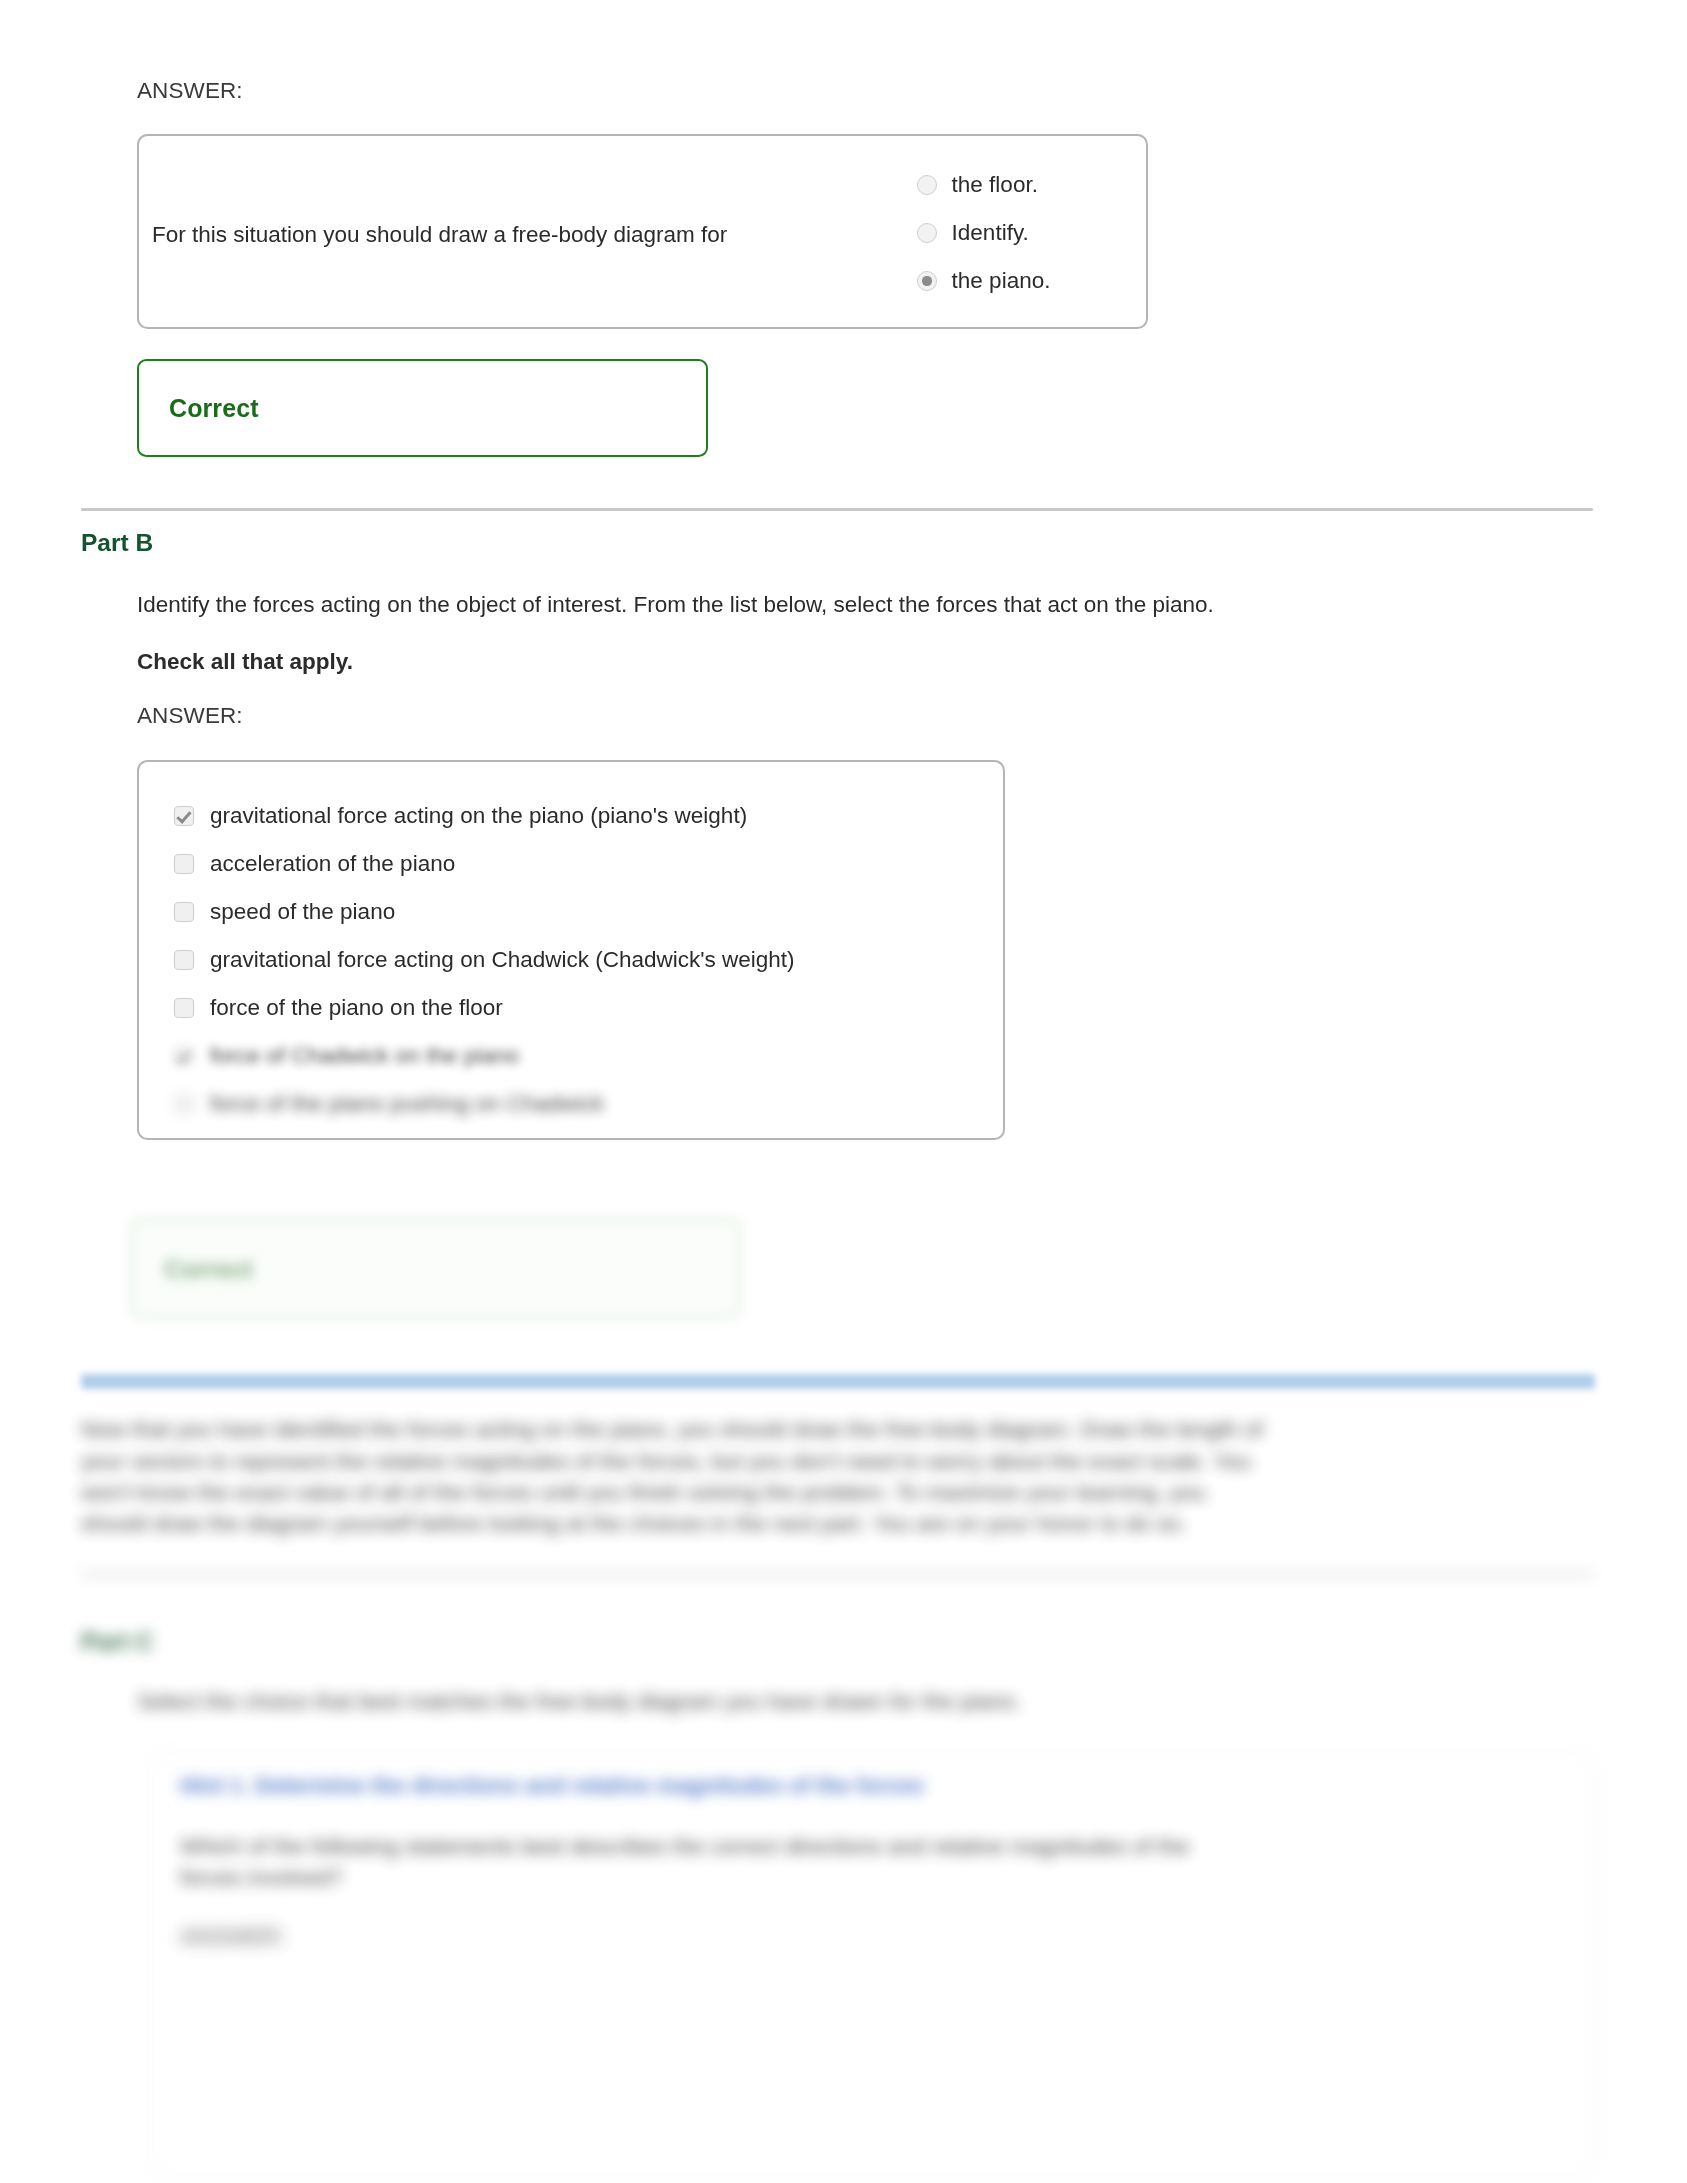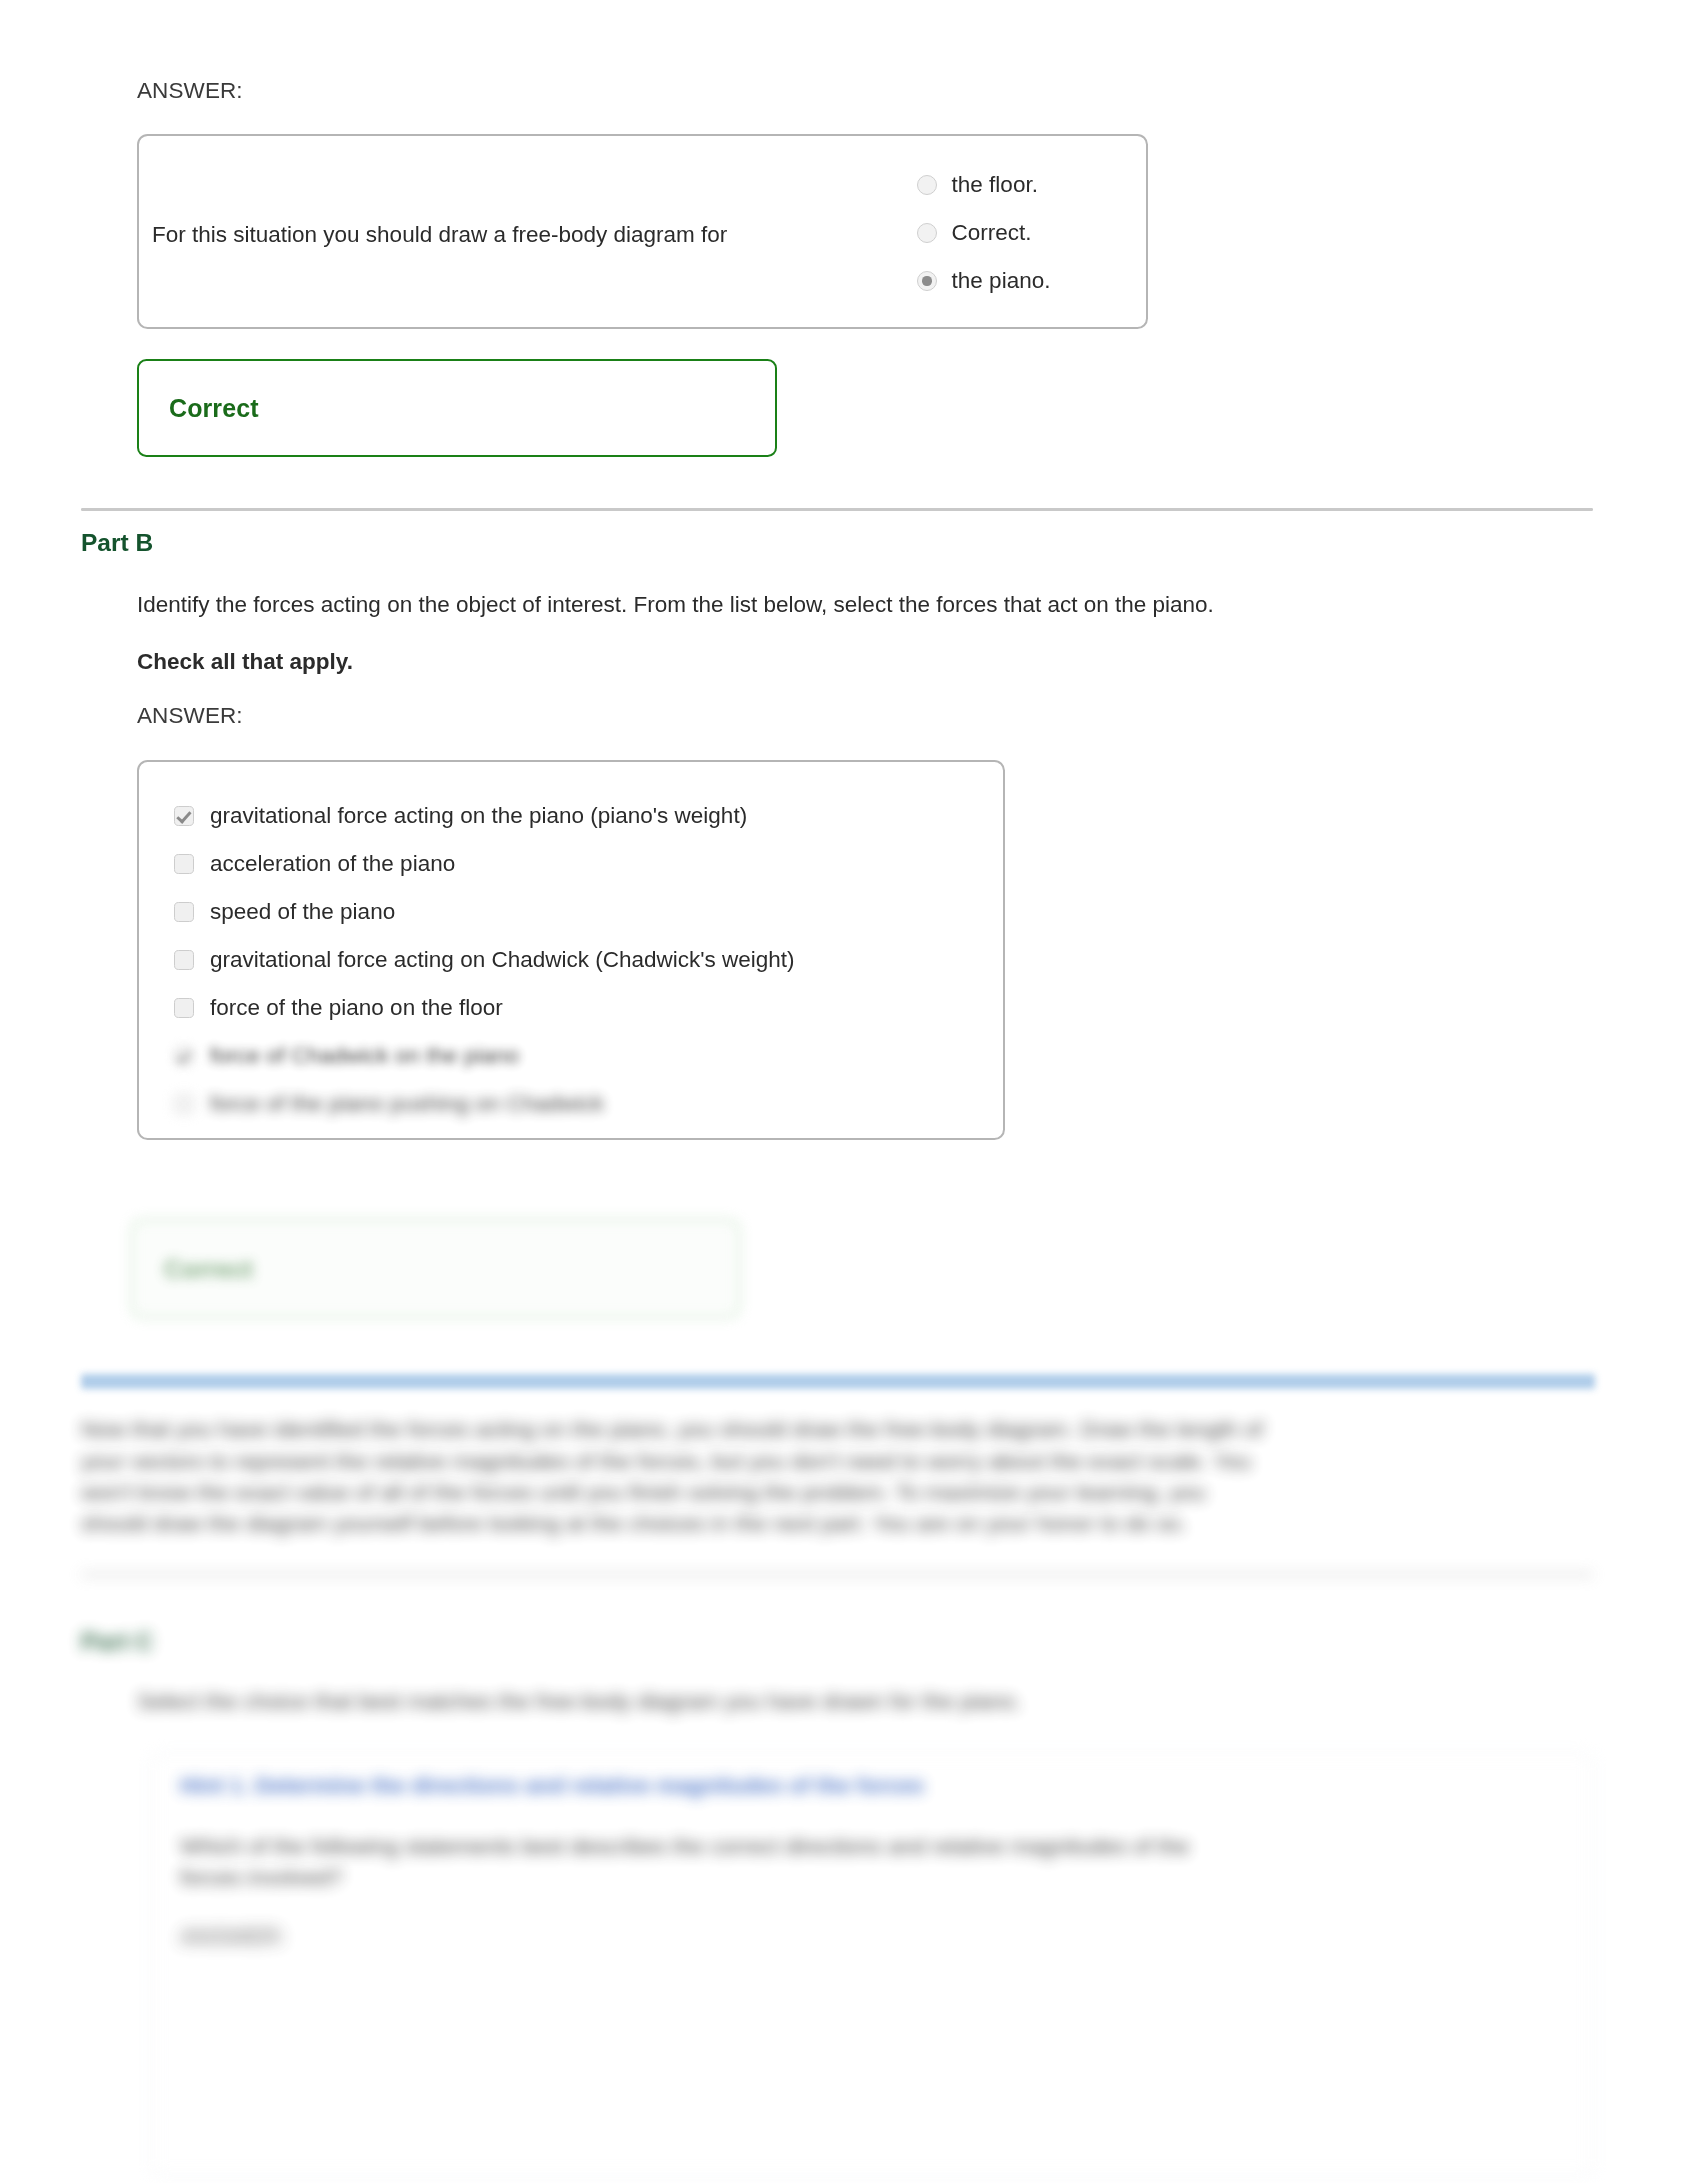--- a/index.html
+++ b/index.html
@@ -218,29 +218,29 @@
 
   <div class="prompt-text" style="left:152px; top:222px;">For this situation you should draw a free-body diagram for</div>
 
   <div class="radio-group" style="left:917px; top:161px;">
     <div class="radio-row">
       <span class="radio"></span>
       <span class="radio-label">the floor.</span>
     </div>
     <div class="radio-row">
       <span class="radio"></span>
-      <span class="radio-label">Correct.</span>
+      <span class="radio-label">Identify.</span>
     </div>
     <div class="radio-row">
       <span class="radio selected"></span>
       <span class="radio-label">the piano.</span>
     </div>
   </div>
 
-  <div class="feedback-box" style="left:137px; top:359px; width:640px; height:98px;">
+  <div class="feedback-box" style="left:137px; top:359px; width:571px; height:98px;">
     <span class="feedback-text">Correct</span>
   </div>
 
   <div class="divider" style="left:81px; top:508px; width:1512px;"></div>
 
   <div class="part-heading" style="left:81px; top:529px;">Part B</div>
 
   <div class="body-text" style="left:137px; top:589px; width:1429px;">Identify the forces acting on the object of interest. From the list below, select the forces that act on the piano.</div>
 
   <div class="body-text bold" style="left:137px; top:646px;">Check all that apply.</div>

